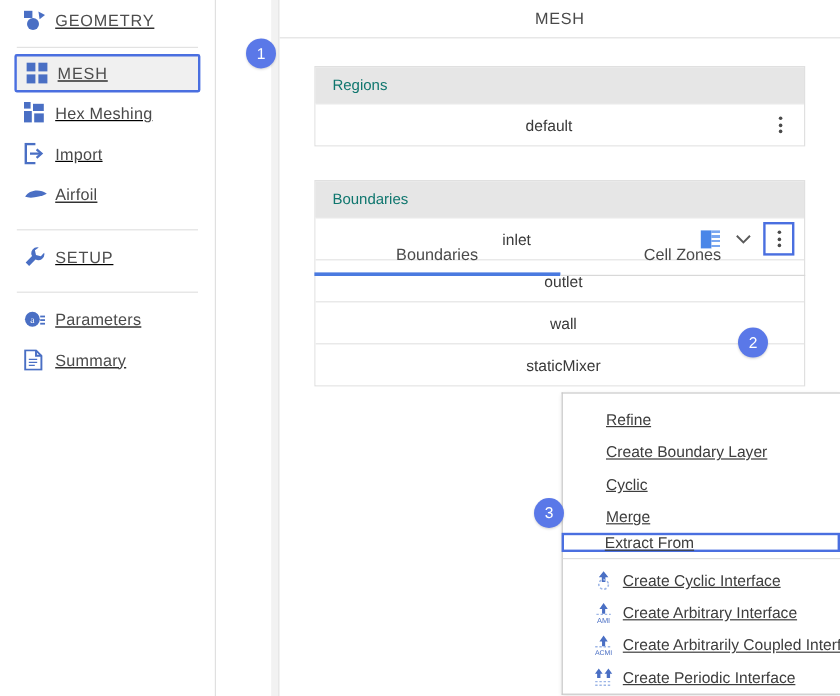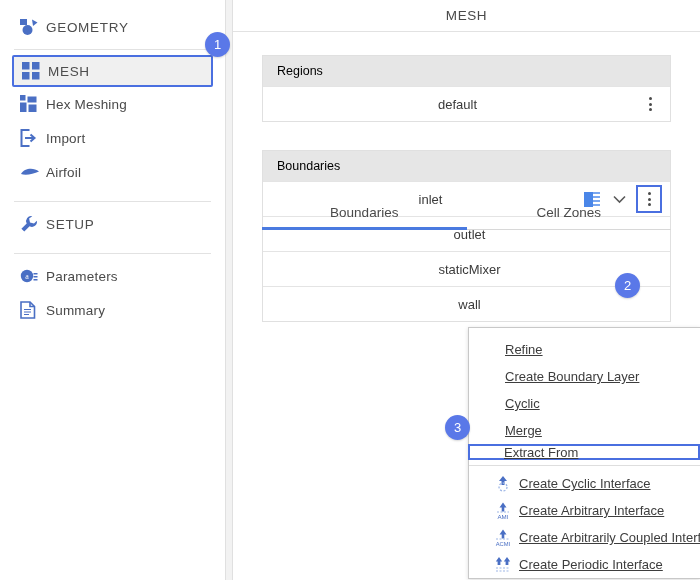--- a/index.html
+++ b/index.html
@@ -16,24 +16,24 @@
     position: relative;
     width: 700px;
     height: 580px;
     background: #ffffff;
   }
 
   
   #sidebar {
     position: absolute;
     left: 0; top: 0;
-    width: 226px; height: 580px;
+    width: 180px; height: 580px;
     background: #ffffff;
     border-right: 1px solid #e0e0e0;
-    padding-top: 10px;
+    text-decoration: underline;
   }
   #gutter {
     position: absolute;
     left: 226px; top: 0;
     width: 7px; height: 580px;
     background: #f2f2f2;
     border-right: 1px solid #e0e0e0;
   }
 
   .nav-item {
@@ -102,21 +102,21 @@
     border: 1px solid #e0e0e0;
     background: #ffffff;
   }
   .card-head {
     background: #e6e6e6;
     height: 30px;
     display: flex;
     align-items: center;
     padding: 0 14px;
     font-size: 12.5px;
-    color: #000000;
+    color: #0f766e;
   }
   .card-row {
     height: 35px;
     border-top: 1px solid #e4e4e4;
     display: flex;
     align-items: center;
     padding: 0 8px 0 14px;
     font-size: 13px;
     color: #3a3a3a;
     background: #ffffff;
@@ -405,24 +405,24 @@
           <i></i>
             <i></i>
             <i></i>
         </span>
       </div>
 
       <div class="card-row">
         <span class="rowname">outlet</span>
       </div>
       <div class="card-row">
+        <span class="rowname">wall</span>
+      </div>
+      <div class="card-row">
         <span class="rowname">staticMixer</span>
-      </div>
-      <div class="card-row">
-        <span class="rowname">wall</span>
       </div>
     </div>
 
   </div>
 
   <div id="ctxmenu">
 
     <div class="mi">
       <span>Refine</span>
     </div>

